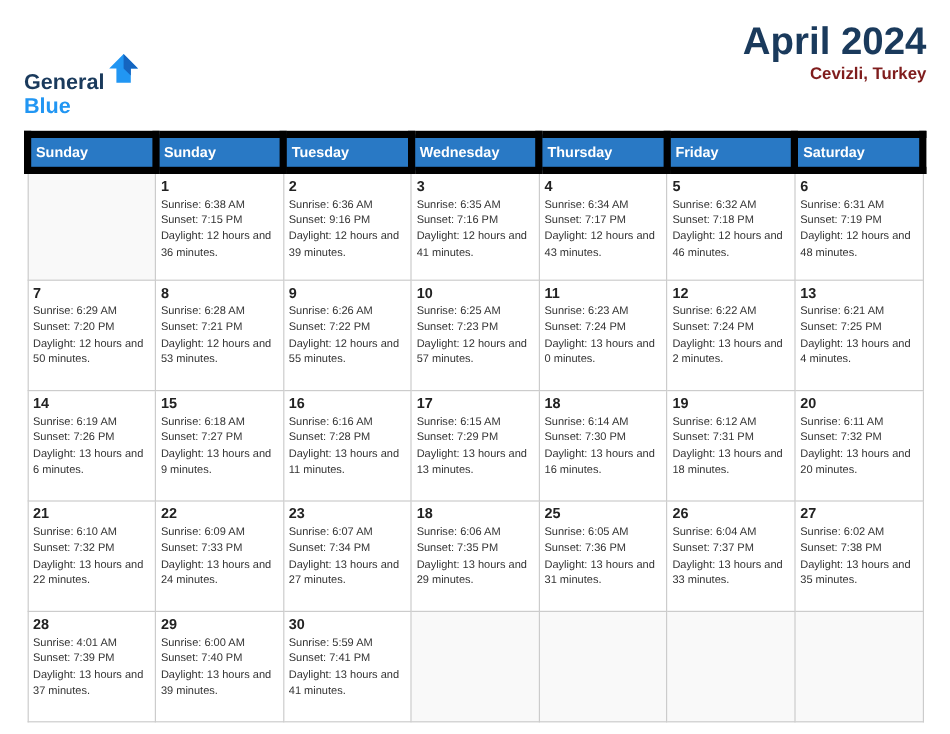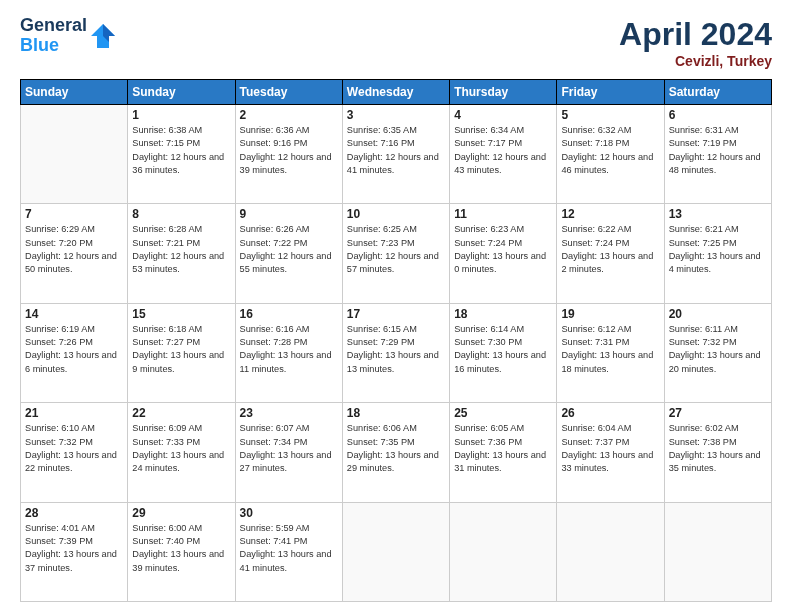--- a/index.html
+++ b/index.html
@@ -25,20 +25,21 @@
     }
     .logo {
       display: flex;
       align-items: center;
     }
     .logo-text {
       font-size: 18px;
       font-weight: bold;
       color: #1a3a5c;
       line-height: 1.1;
+      margin-top: 43px;
     }
     .logo-text span {
       color: #2196F3;
     }
     .logo-icon {
       width: 28px;
       height: 28px;
       margin-left: 2px;
     }
     .title-area {
@@ -61,21 +62,21 @@
       border-collapse: collapse;
       width: 100%;
       table-layout: fixed;
     }
     .calendar thead tr th {
       background: #2979c5;
       color: #fff;
       font-size: 12px;
       font-weight: bold;
       padding: 5px 4px;
-      border: 1px solid #000000;
+      border: 6px solid #000000;
       text-align: left;
     }
     .calendar tbody tr td {
       border: 1px solid #ccc;
       vertical-align: top;
       padding: 3px 4px;
       font-size: 9.5px;
       color: #222;
       height: 88px;
     }

